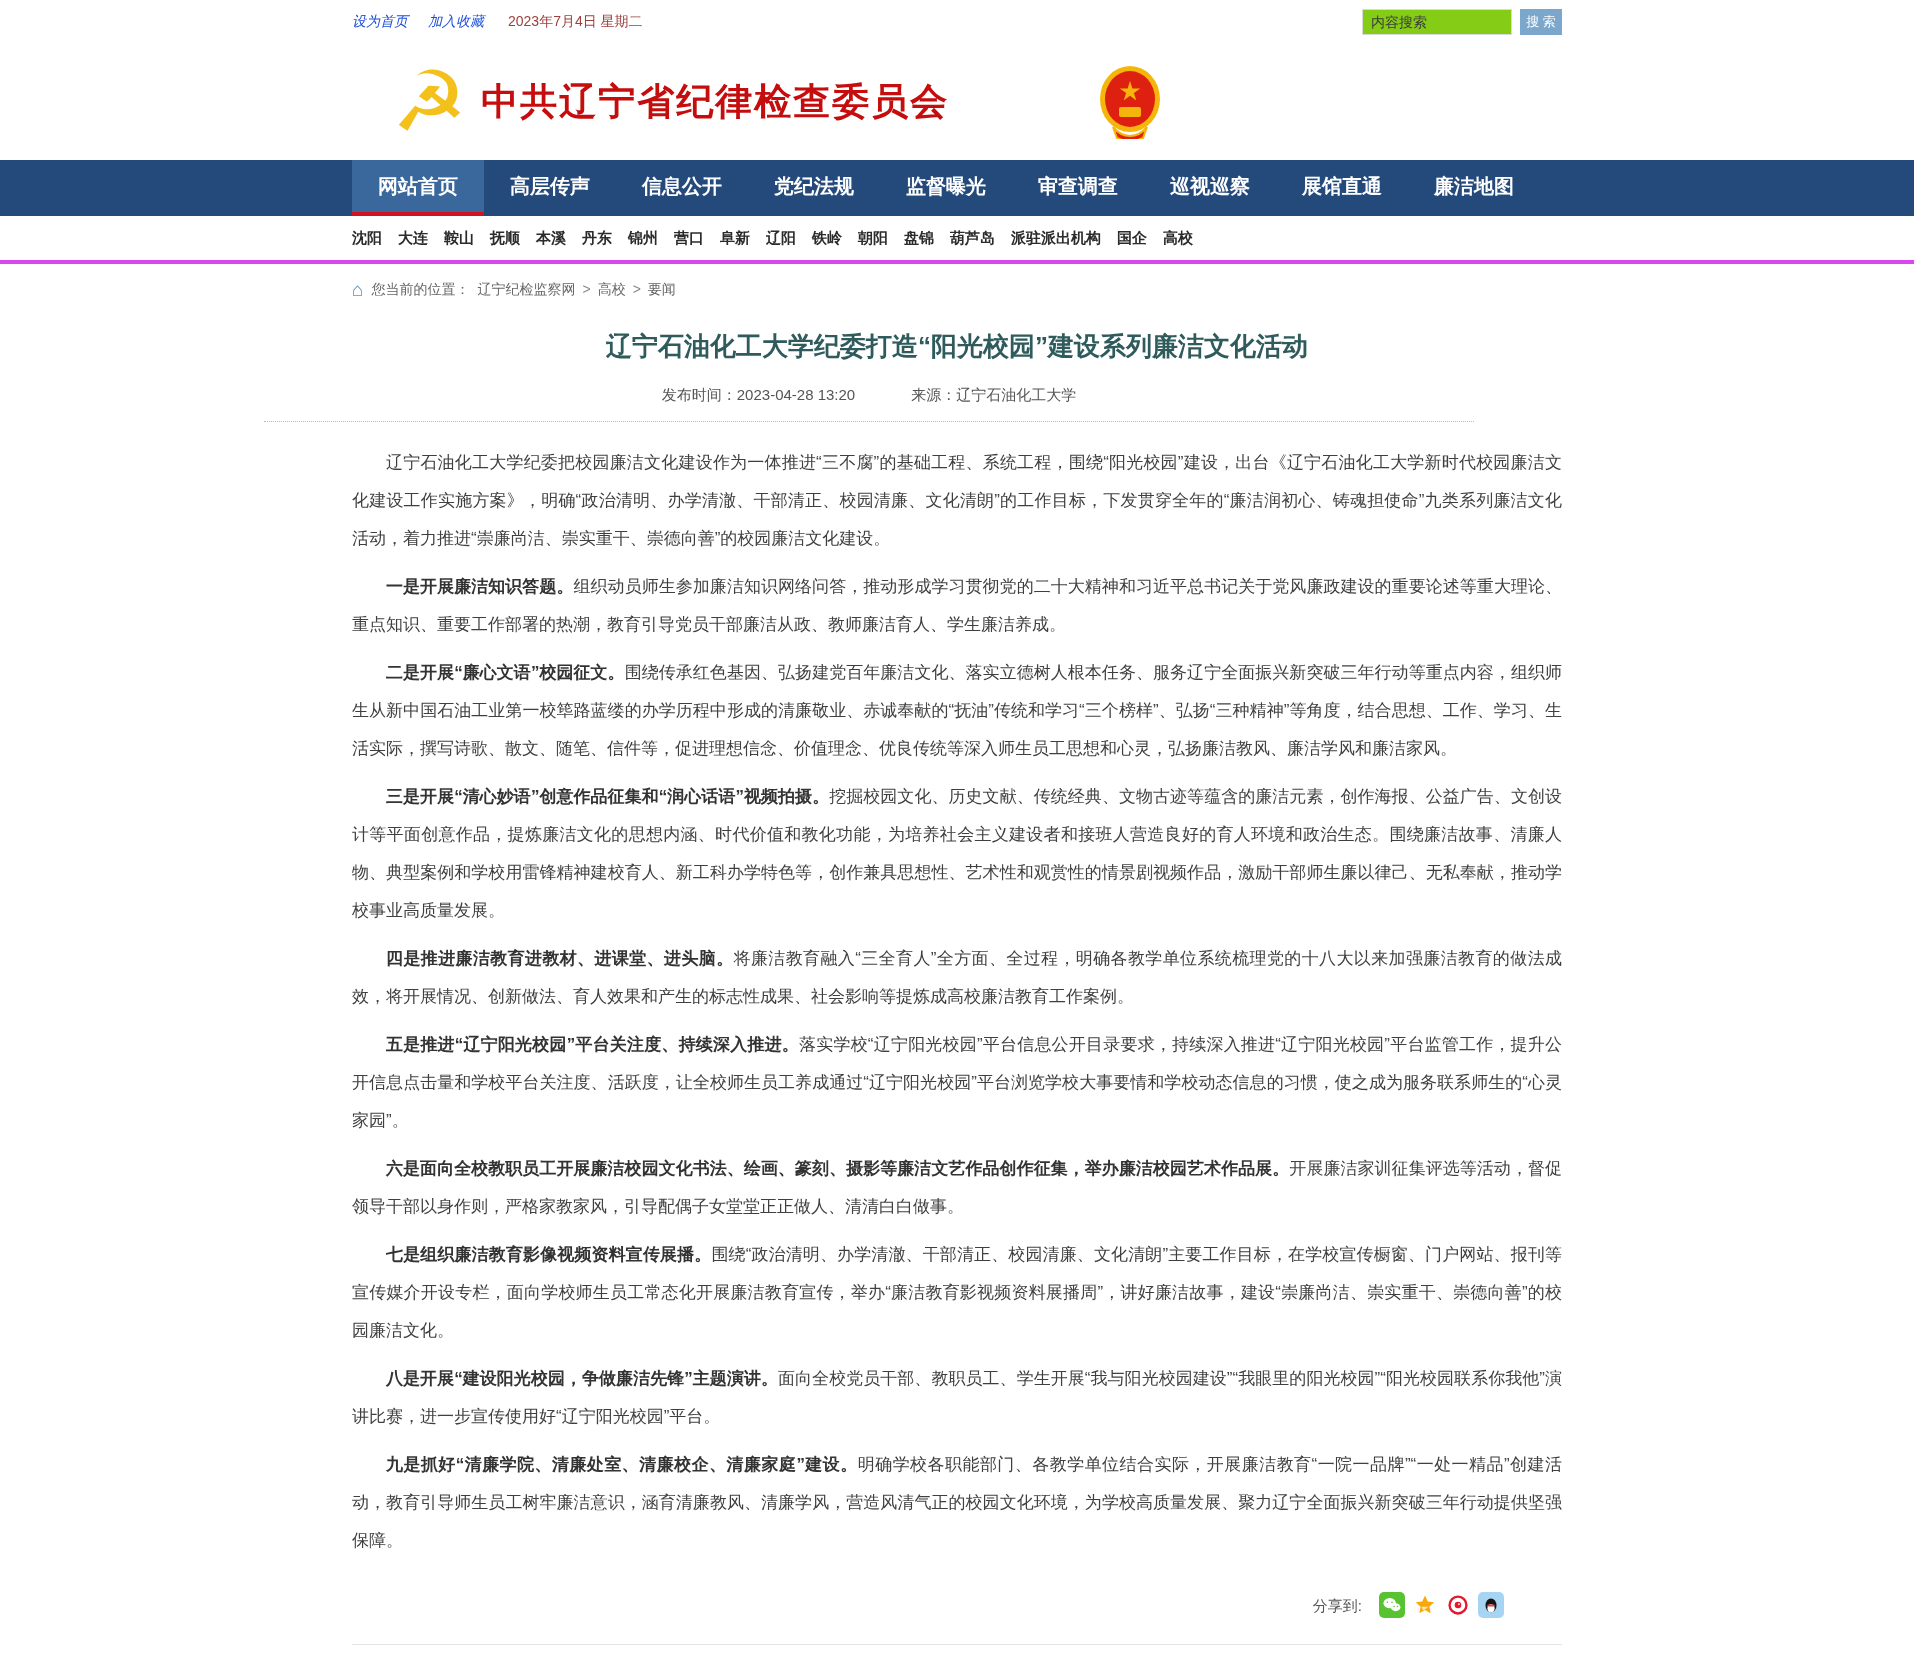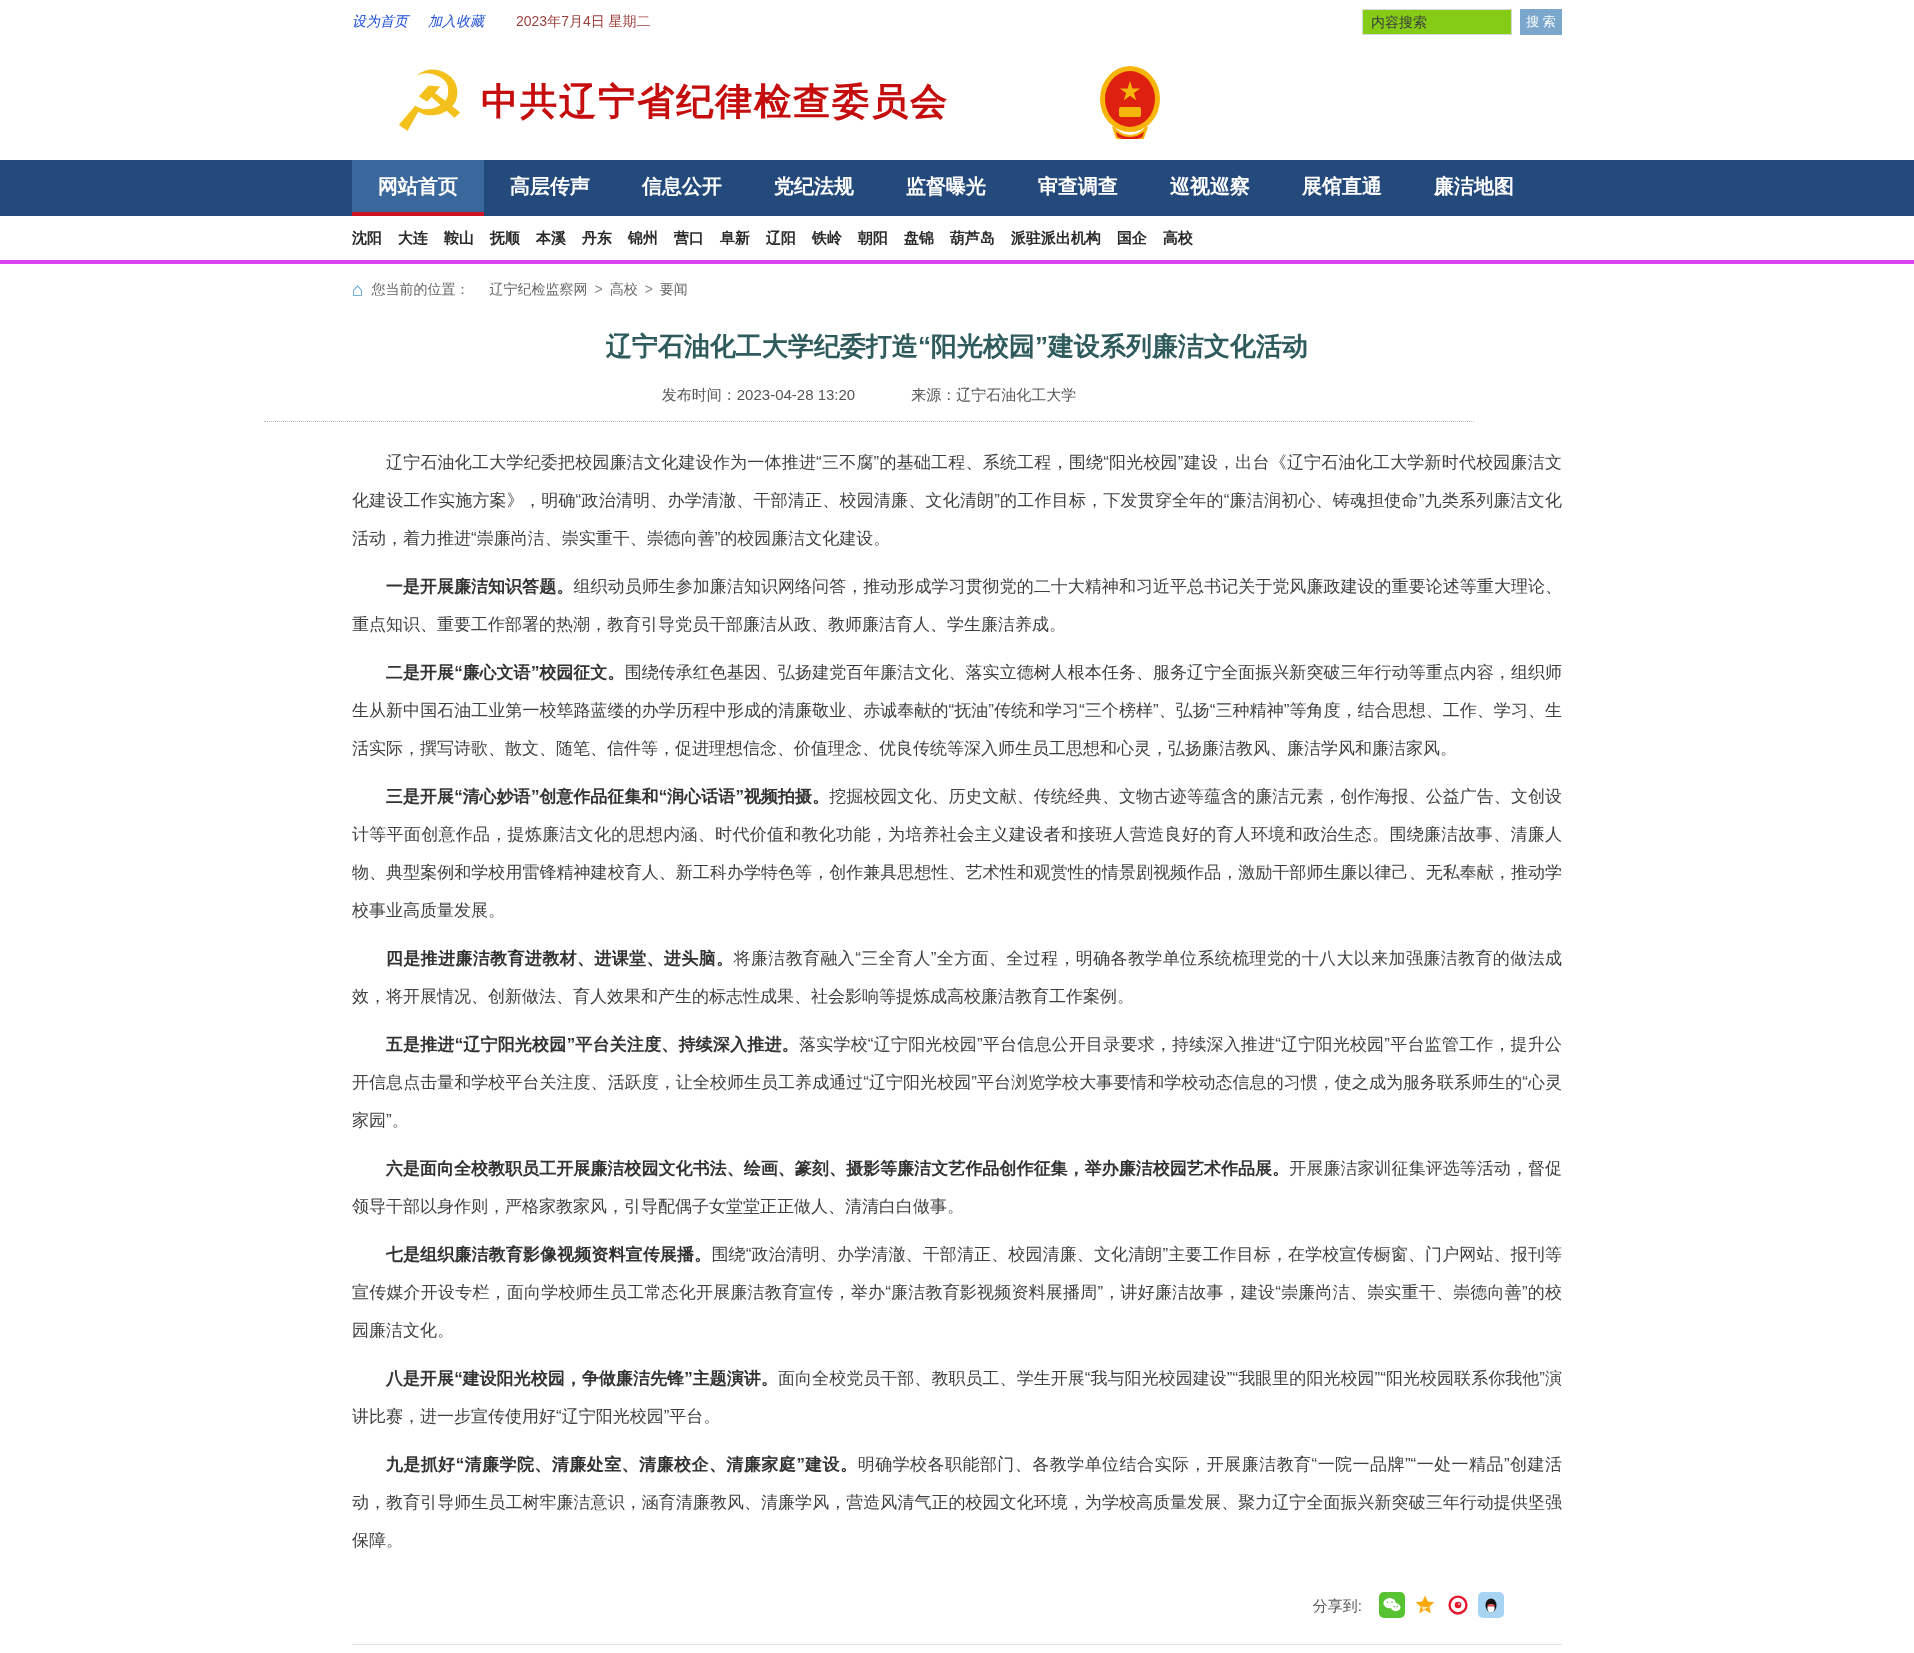--- a/index.html
+++ b/index.html
@@ -4,21 +4,21 @@
 <style>
   html,body{margin:0;padding:0;background:#fff;font-family:"Liberation Sans","DejaVu Sans",sans-serif;}
   body{width:1914px;}
   .container{width:1210px;margin:0 auto;position:relative;}
 
   
   .topbar{height:44px;}
   .topbar-inner{display:flex;justify-content:space-between;align-items:center;height:44px;}
   .topbar-links{display:flex;align-items:center;font-size:14px;color:#9c3f3b;}
   .topbar-links a{color:#1d4ed8;text-decoration:none;margin-right:20px;cursor:pointer;font-style:italic;}
-  .topbar-date{margin-left:12px;}
+  .topbar-date{margin-left:4px;}
   .searchbox{display:flex;align-items:center;}
   .searchbox input{width:132px;height:24px;border:1px solid #d9d9d9;background:#84cc16;font-size:14px;color:#444;padding:0 8px;outline:none;}
   .searchbox input::placeholder{color:#3c3c3c;opacity:1;}
   .searchbox button{height:26px;width:42px;margin-left:8px;border:0;background:#7ba7cd;color:#fff;font-size:13px;cursor:pointer;}
 
   
   .header{height:116px;display:flex;align-items:center;}
   .brand{display:flex;align-items:center;}
   .brand-left{margin-left:40px;}
   .brand-right{margin-left:150px;}
@@ -35,21 +35,21 @@
   
   .subnav{border-bottom:4px solid #d946ef;}
   .subnav-items{display:flex;flex-wrap:wrap;padding:13px 0 12px;}
   .subnav-item{font-size:15px;font-weight:bold;color:#2b2b2b;text-decoration:none;margin-right:16px;cursor:pointer;white-space:nowrap;}
 
   
   .breadcrumb{display:flex;align-items:center;font-size:14px;color:#666;margin-top:16px;}
   .home-icon{color:#4a9bd5;font-size:19px;margin-right:8px;line-height:1;}
   .crumb{color:#666;text-decoration:none;cursor:pointer;}
   .crumb-sep{margin:0 7px;color:#888;}
-  .crumb-prefix{margin-right:20px;}
+  .crumb-prefix{margin-right:8px;}
 
   
   .article-title{text-align:center;font-size:26px;font-weight:bold;color:#2f5b5d;margin:30px 0 22px;}
   .article-meta{display:flex;justify-content:center;font-size:15px;color:#555;padding-bottom:16px;border-bottom:1px dotted #b9b9b9;position:relative;left:-88px;}
   .meta-item{margin:0 28px;}
   .article-body{padding:22px 0 6px;}
   .article-body p{font-size:17px;line-height:38px;color:#3f3f3f;text-indent:2em;text-align:justify;margin:0 0 10px;}
   .article-body p b{color:#333;}
 
   

